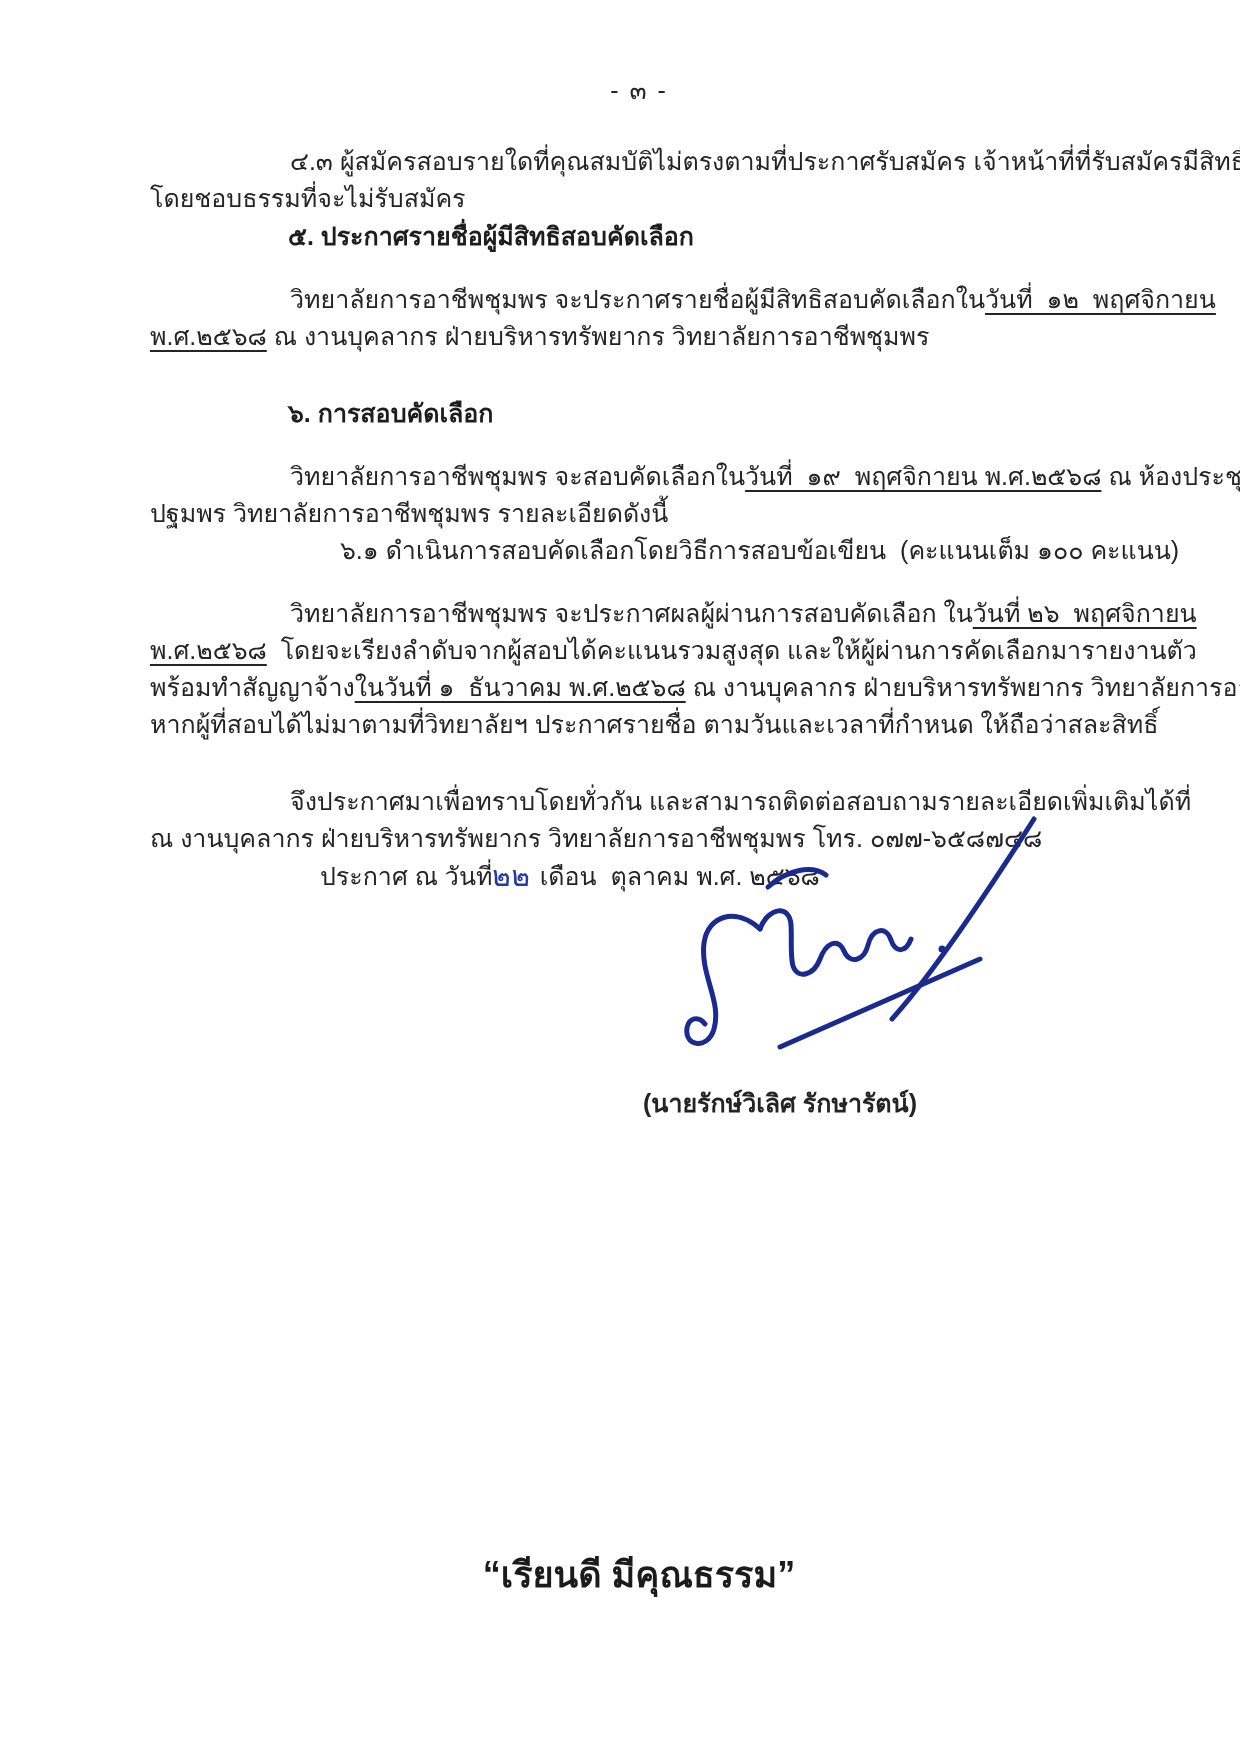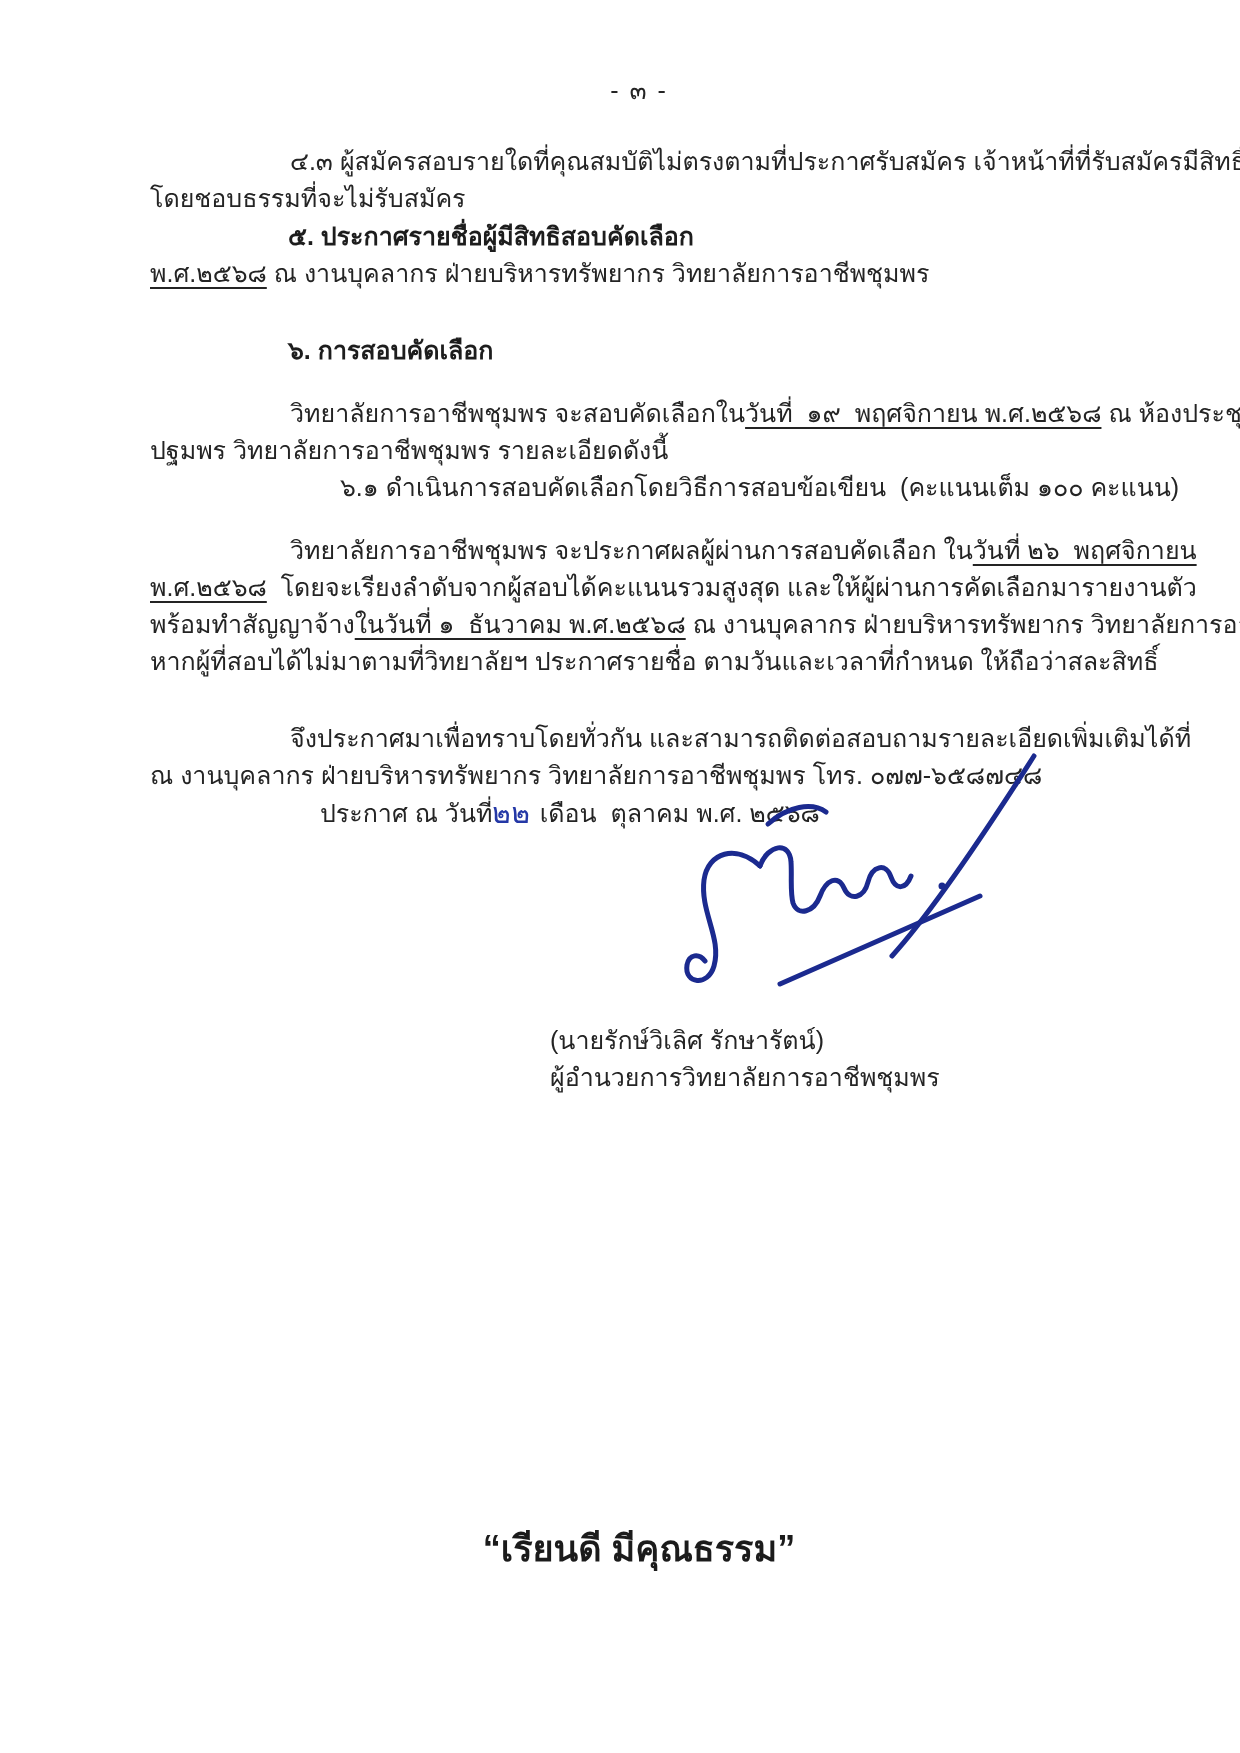--- a/index.html
+++ b/index.html
@@ -48,41 +48,43 @@
     margin-top:4px;
   }
   .sig-svg {
     position:absolute;
     left:490px; top:-92px;
     width:430px; height:300px;
   }
   .sig-block {
     margin-left:400px;
     width:460px;
-    text-align:left;
+    text-align:center;
+    font-weight:bold;
   }
   .footer-motto {
     margin-top:434px;
     text-align:center;
     font-weight:bold;
     font-size:36px;
     color:#1b1b1b;
   }
 </style>
 </head>
 <body>
 
 <div class="page">
 
   <div class="line pageno">- ๓ -</div>
 
   <div class="line ind1">๔.๓ ผู้สมัครสอบรายใดที่คุณสมบัติไม่ตรงตามที่ประกาศรับสมัคร เจ้าหน้าที่ที่รับสมัครมีสิทธิ์</div>
   <div class="line">โดยชอบธรรมที่จะไม่รับสมัคร</div>
 
   <div class="line heading gap-sm">๕. ประกาศรายชื่อผู้มีสิทธิสอบคัดเลือก</div>
+  <div class="line ind1 gap-lg"><span>วิทยาลัยการอาชีพชุมพร จะประกาศรายชื่อผู้มีสิทธิสอบคัดเลือกใน</span><span class="u">วันที่  ๑๒  พฤศจิกายน</span></div>
   <div class="line"><span class="u">พ.ศ.๒๕๖๘</span><span> ณ งานบุคลากร ฝ่ายบริหารทรัพยากร วิทยาลัยการอาชีพชุมพร</span></div>
 
   <div class="line heading gap-md">๖. การสอบคัดเลือก</div>
   <div class="line ind1 gap-lg"><span>วิทยาลัยการอาชีพชุมพร จะสอบคัดเลือกใน</span><span class="u">วันที่  ๑๙  พฤศจิกายน พ.ศ.๒๕๖๘</span><span> ณ ห้องประชุม</span></div>
   <div class="line">ปฐมพร วิทยาลัยการอาชีพชุมพร รายละเอียดดังนี้</div>
   <div class="line ind-item">๖.๑ ดำเนินการสอบคัดเลือกโดยวิธีการสอบข้อเขียน  (คะแนนเต็ม ๑๐๐ คะแนน)</div>
 
   <div class="line ind1 gap-lg"><span>วิทยาลัยการอาชีพชุมพร จะประกาศผลผู้ผ่านการสอบคัดเลือก ใน</span><span class="u">วันที่ ๒๖  พฤศจิกายน</span></div>
   <div class="line"><span class="u">พ.ศ.๒๕๖๘</span><span>  โดยจะเรียงลำดับจากผู้สอบได้คะแนนรวมสูงสุด และให้ผู้ผ่านการคัดเลือกมารายงานตัว</span></div>
   <div class="line"><span>พร้อมทำสัญญาจ้าง</span><span class="u">ในวันที่ ๑  ธันวาคม พ.ศ.๒๕๖๘</span><span> ณ งานบุคลากร ฝ่ายบริหารทรัพยากร วิทยาลัยการอาชีพชุมพร</span></div>
@@ -101,18 +103,17 @@
         <path d="M 120 122 C 96 100, 68 108, 64 136 C 60 168, 82 194, 74 222 C 68 243, 44 240, 47 221 C 49 210, 59 209, 65 217"></path>
         <path d="M 120 122 C 128 100, 150 97, 151 118 C 152 132, 150 148, 153 159 C 158 173, 174 168, 180 152 C 186 136, 198 130, 204 144 C 210 158, 224 154, 228 138 C 232 122, 246 118, 251 133 C 256 147, 266 145, 271 132"></path>
         <path d="M 140 240 L 340 152"></path>
         <circle cx="302" cy="142" r="3.5" fill="#1b2a8f" stroke="none"></circle>
       </g>
     </svg>
   </div>
 
   <div class="sig-block">
     <div class="line">(นายรักษ์วิเลิศ รักษารัตน์)</div>
-    <div class="line">ผู้อำนวยการวิทยาลัยการอาชีพชุมพร</div>
   </div>
 
   <div class="line footer-motto">“เรียนดี มีคุณธรรม”</div>
 
 </div>
 
 </body></html>

